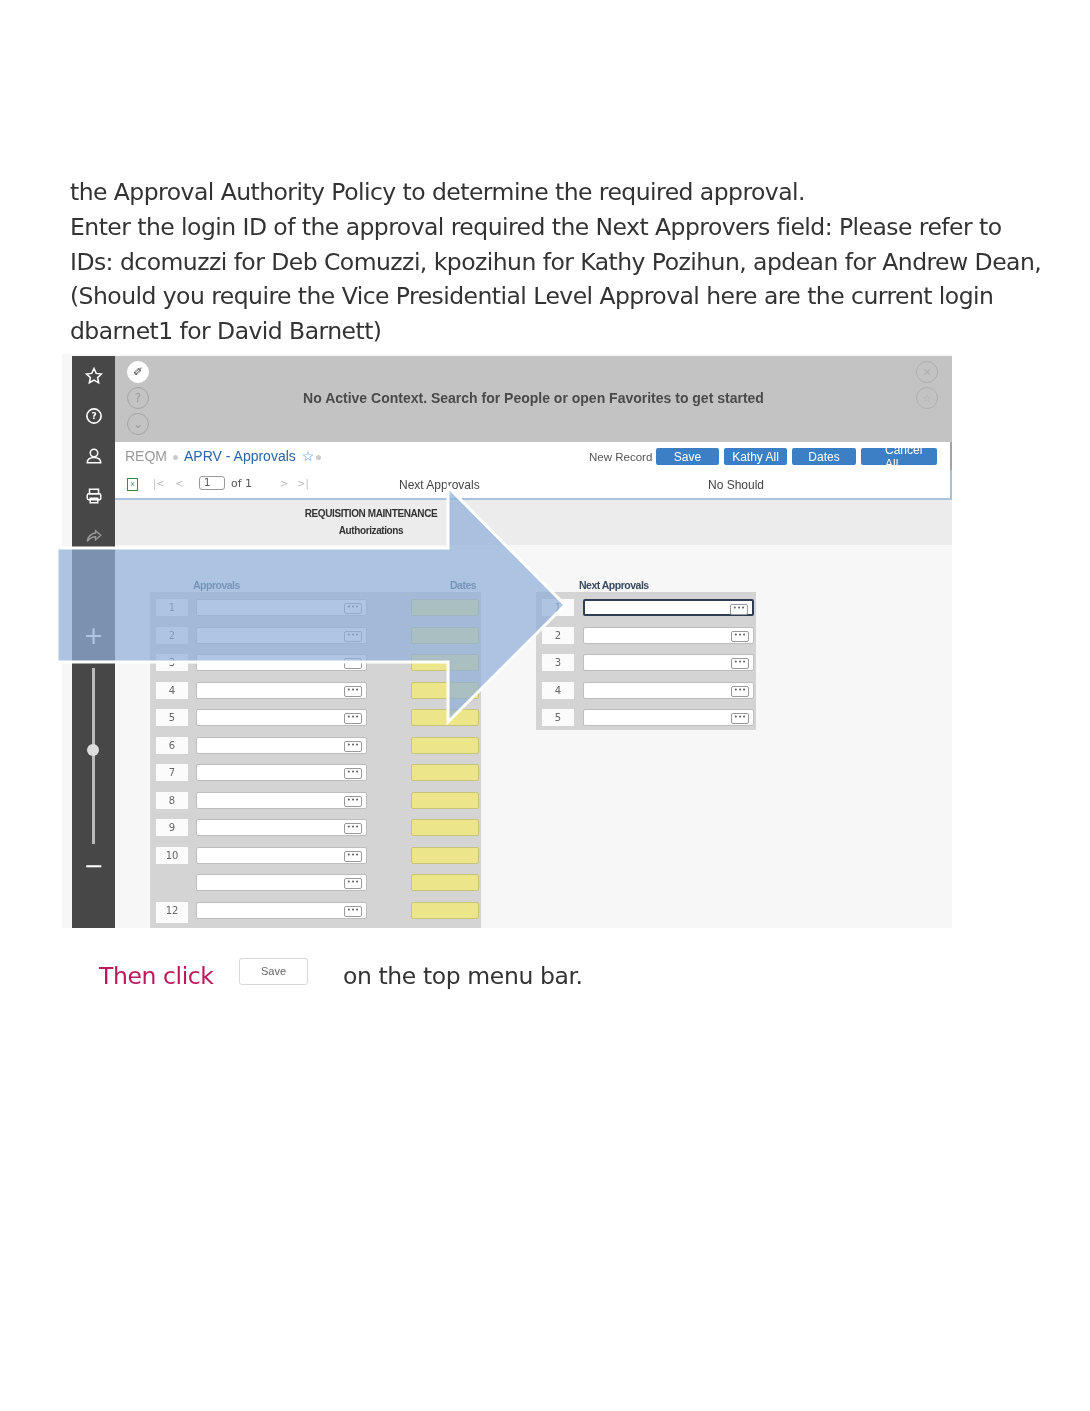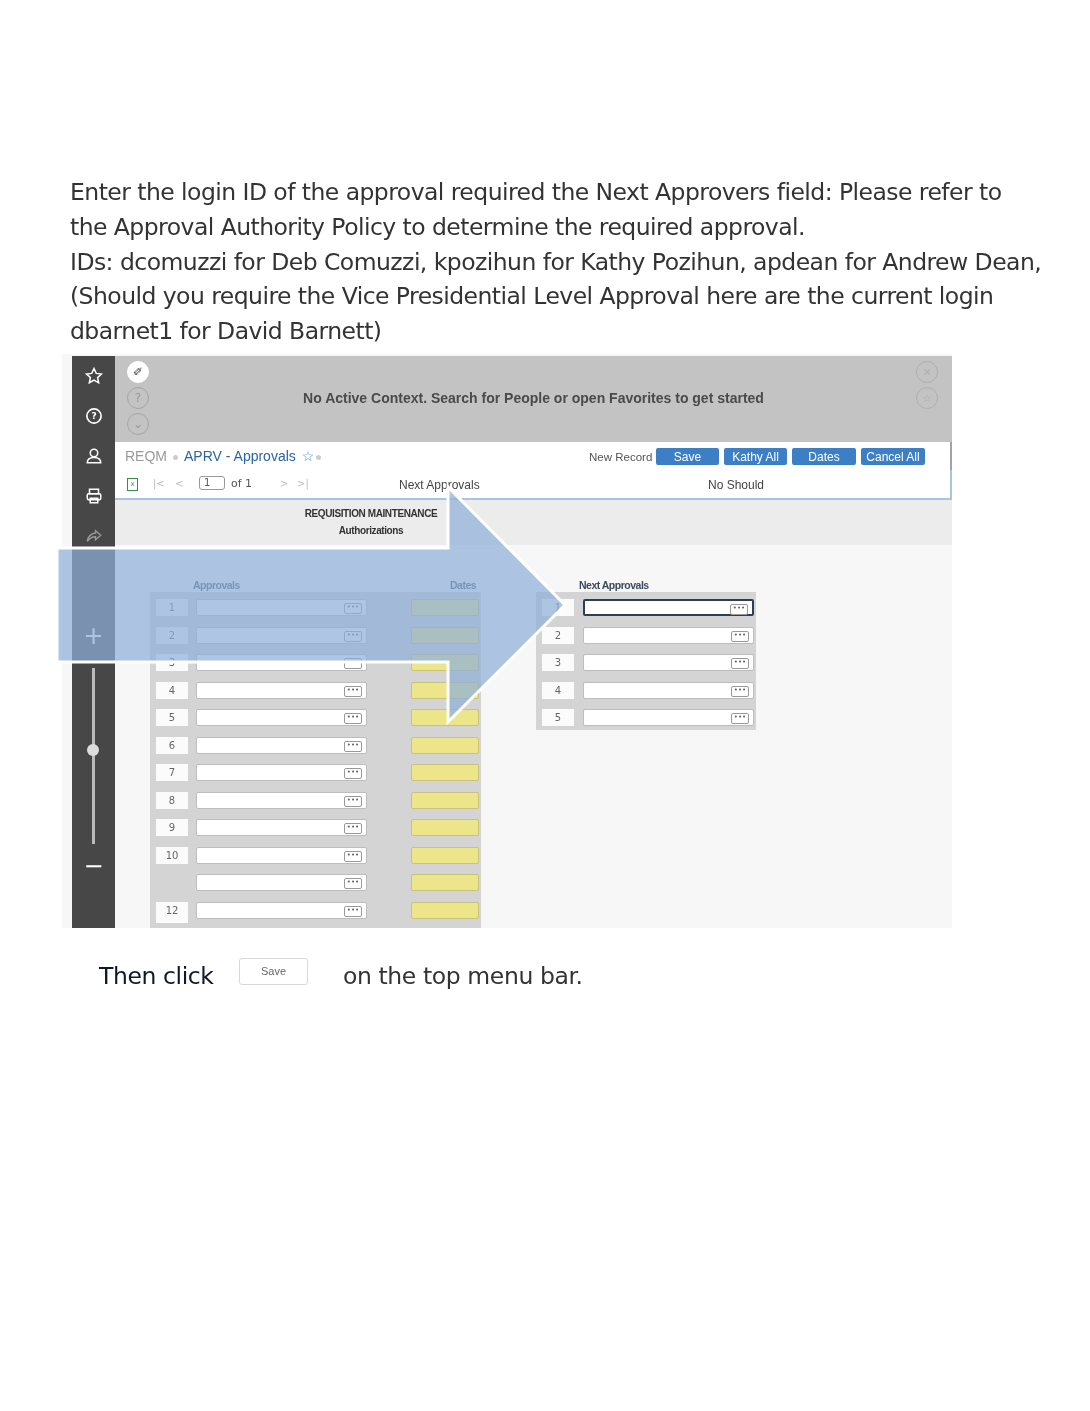--- a/index.html
+++ b/index.html
@@ -42,30 +42,30 @@
   .col-label { position:absolute; font-size:10.5px; font-weight:bold; color:#3a4a60; letter-spacing:-0.5px; font-family:"Liberation Sans", sans-serif; }
   .grid-bg { position:absolute; background:#d4d4d4; }
   .rownum { position:absolute; width:32px; height:17px; background:#fbfbfb; font-size:10px; color:#666; text-align:center; line-height:17px; }
   .rowinput { position:absolute; height:17px; background:#fff; border:1px solid #bdbdbd; border-radius:2px; box-sizing:border-box; }
   .ellipsis { position:absolute; right:4px; top:3px; width:16px; height:9px; border:1px solid #999; border-radius:2px; font-size:7px; line-height:7px; text-align:center; color:#666; background:#fff; }
   .datefield { position:absolute; width:68px; height:17px; background:#ede58a; border:1px solid #c9c27a; border-radius:2px; box-sizing:border-box; }
   .focused { border:2px solid #2e3f55 !important; }
 
   .arrow { position:absolute; left:0; top:0; width:1090px; height:1411px; pointer-events:none; }
 
-  .then { position:absolute; left:99px; top:962px; font-size:23.5px; color:#0f172a; letter-spacing:-0.4px; }
+  .then { position:absolute; left:99px; top:962px; font-size:23.5px; color:#be185d; letter-spacing:-0.4px; }
   .then-after { position:absolute; left:343px; top:962px; font-size:23.5px; color:#333; letter-spacing:-0.4px; }
   .savechip { position:absolute; left:239px; top:958px; width:69px; height:27px; border:1px solid #d8d8d8; border-radius:3px; background:#fff; font-size:11px; color:#666; text-align:center; line-height:25px; box-sizing:border-box; font-family:"Liberation Sans", sans-serif; }
 </style>
 </head>
 <body>
 
 <div class="instructions">
+  <div>the Approval Authority Policy to determine the required approval.</div>
   <div>Enter the login ID of the approval required the Next Approvers field: Please refer to</div>
-  <div>the Approval Authority Policy to determine the required approval.</div>
   <div>IDs: dcomuzzi for Deb Comuzzi, kpozihun for Kathy Pozihun, apdean for Andrew Dean,</div>
   <div>(Should you require the Vice Presidential Level Approval here are the current login</div>
   <div>dbarnet1 for David Barnett)</div>
 </div>
 
 <div class="topline"></div>
 
 <div class="shot">
 
   <div class="sidebar">
@@ -118,21 +118,21 @@
   </div>
 
   <div class="titlebar">
     <div class="crumb">
       <span>REQM</span><span class="dot"></span><span class="page">APRV - Approvals</span><span class="star">☆</span><span class="dot" style="margin-left:2px;"></span>
     </div>
     <div class="newrec">New Record</div>
     <div class="tbtn" style="left:541px; width:63px;">Save</div>
     <div class="tbtn" style="left:609px; width:63px;">Kathy All</div>
     <div class="tbtn" style="left:677px; width:64px;">Dates</div>
-    <div class="tbtn" style="left:746px; width:64px;">Cancel All</div>
+    <div class="tbtn" style="left:746px; width:52px;padding-left:24px;">Cancel All</div>
   </div>
 
   <div class="navbar">
     <div class="xls">x</div>
     <div class="navglyph" style="left:38px;">|&lt;</div>
     <div class="navglyph" style="left:60px;">&lt;</div>
     <div class="pageinput">1</div>
     <div class="ofone">of 1</div>
     <div class="navglyph" style="left:165px;">&gt;</div>
     <div class="navglyph" style="left:182px;">&gt;|</div>

